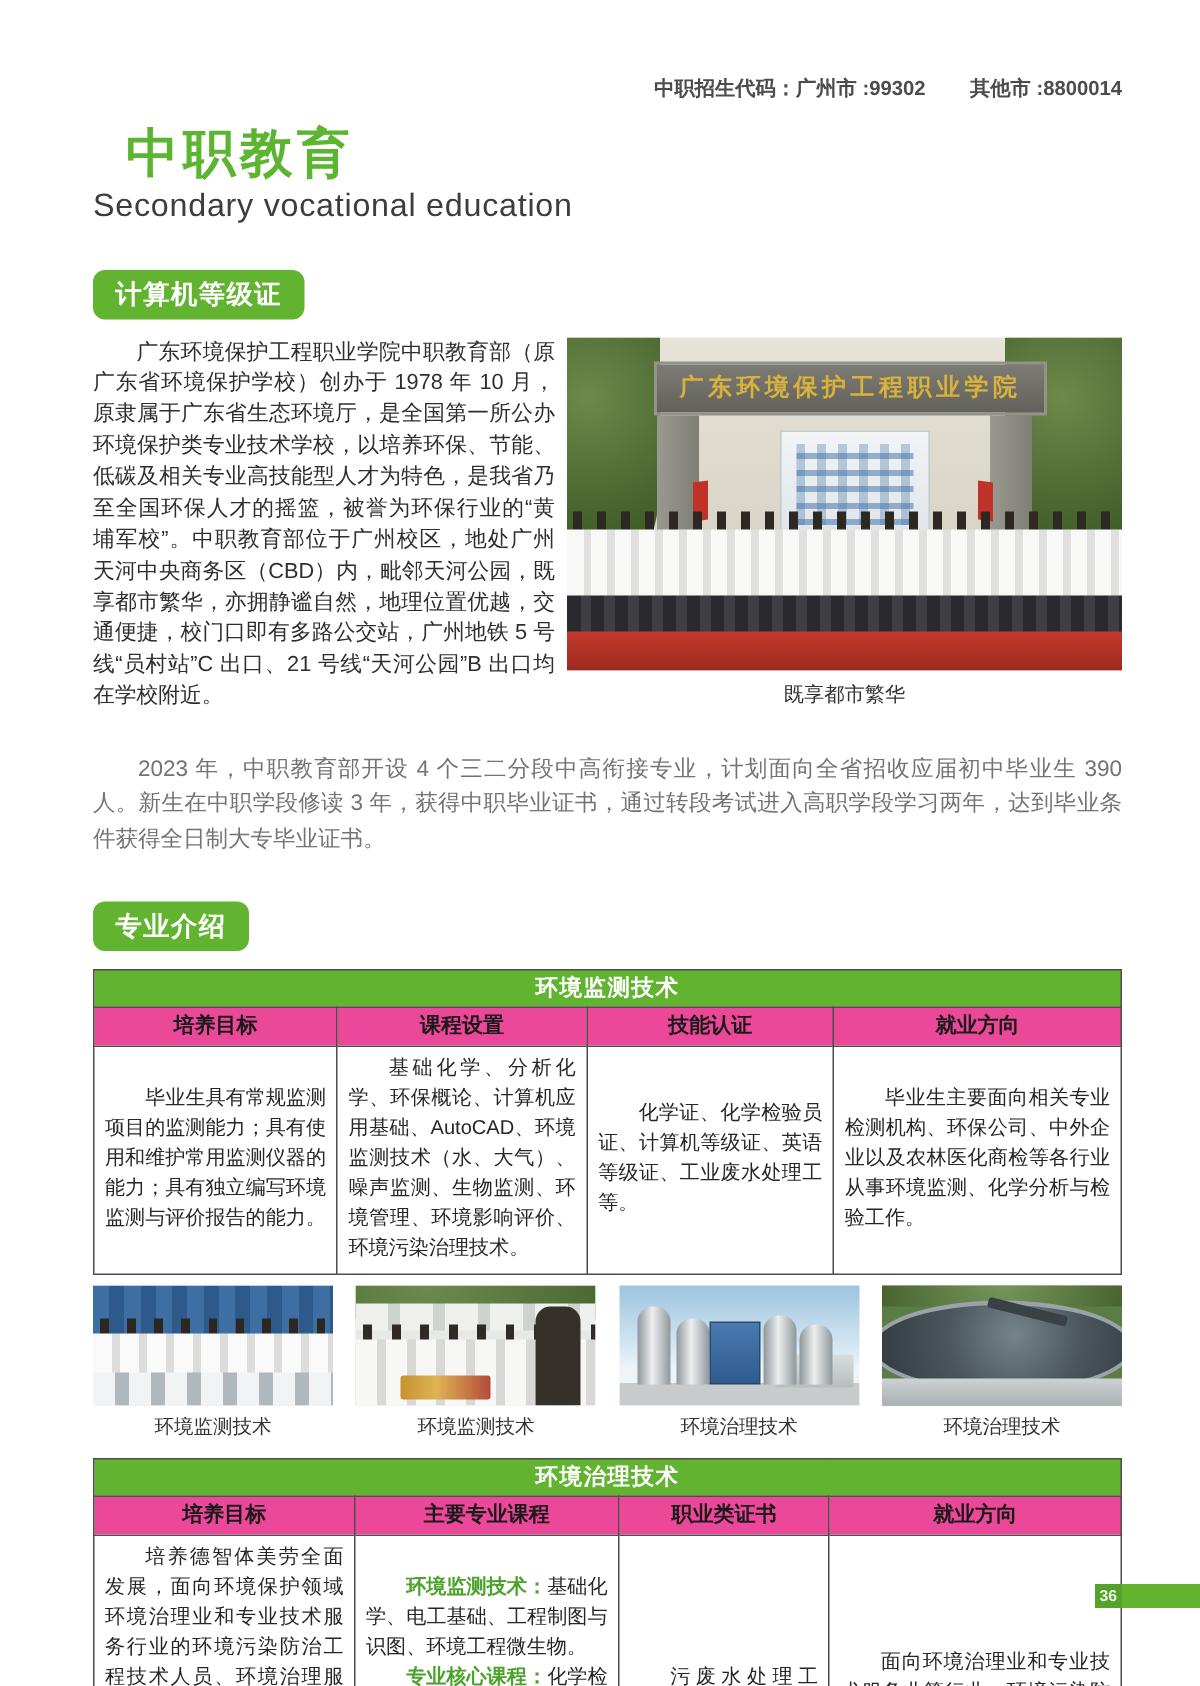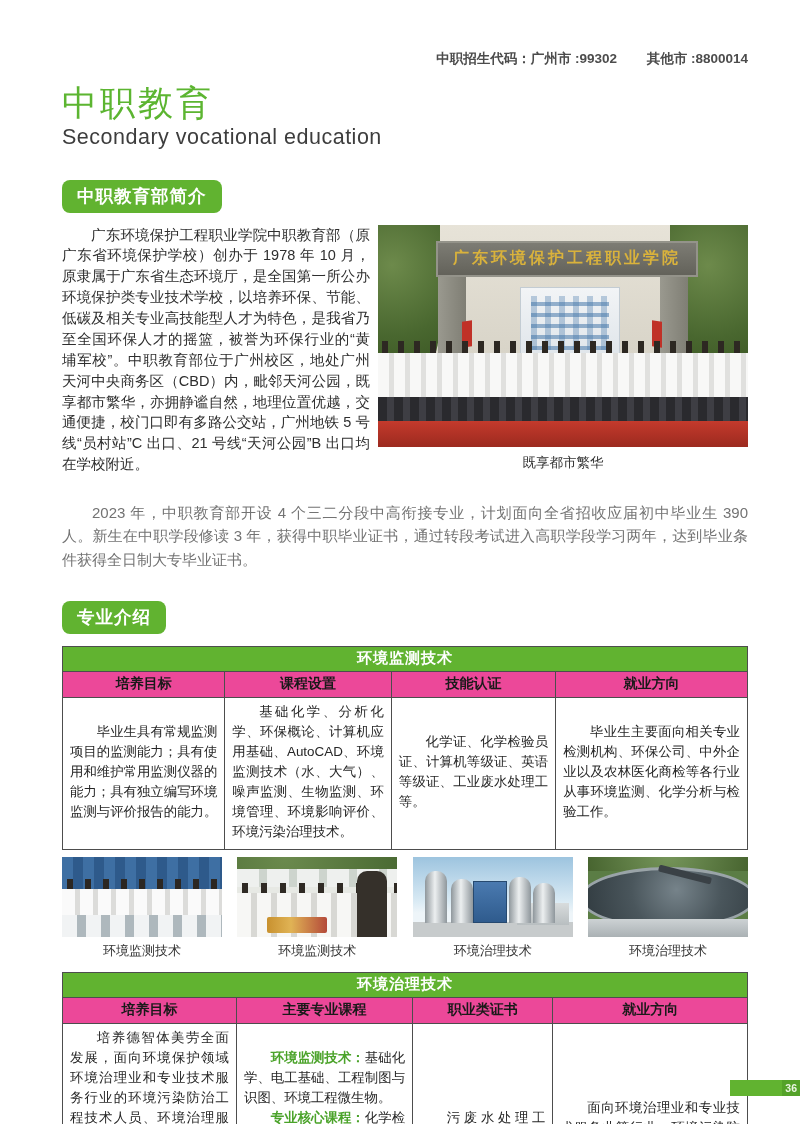--- a/index.html
+++ b/index.html
@@ -13,21 +13,21 @@
   .sheet { position: relative; width: 800px; height: 1124px; padding: 0 52px 0 62px; overflow: hidden; }
 
   
   .top-codes {
     padding-top: 50px; text-align: right;
     font-size: 13.5px; font-weight: bold; color: #4c4c4c;
   }
   .top-codes .gap { display: inline-block; width: 2.2em; }
 
   
-  .title-zh { margin-top: 16px; font-size: 35px; font-weight: normal; color: #5cb531; letter-spacing: 3px; line-height: 1.1; }
+  .title-zh { margin-top: 16px; font-size: 35px; font-weight: bold; color: #5cb531; letter-spacing: 3px; line-height: 1.1; margin-left: 22px; }
   .title-en { margin-top: 2px; font-size: 21.5px; color: #3d3d3d; letter-spacing: 0.5px; }
 
   .badge {
     display: inline-block; margin-top: 30px;
     background: #61b330; color: #fff;
     font-size: 17.5px; font-weight: bold; letter-spacing: 1px;
     padding: 4px 15px 5px; border-radius: 8px;
   }
 
   
@@ -60,22 +60,22 @@
   }
   .course-label { color: #4ba32a; font-weight: bold; }
 
   
   .photo-strip { display: flex; justify-content: space-between; margin-top: 7px; }
   .strip-item { width: 160px; }
   .strip-item .caption { margin-top: 5px; font-size: 13px; }
 
   
   .pagenum-bar {
-    position: absolute; right: 0; top: 1080px; width: 70px; height: 16px;
-    background: #61b330; display: flex; align-items: center; justify-content: flex-end;
+    position: absolute; right: 0; top: 1056px; width: 70px; height: 16px;
+    background: #61b330; display: flex; align-items: center;
   }
   .pagenum-bar span { color: #eaf5e2; font-size: 10.5px; font-weight: bold; padding-left: 3px; background:#54a229; line-height:16px; padding-right:3px; }
 
   
   .photo { position: relative; overflow: hidden; }
   .ph-gate { width: 100%; height: 222px; background: linear-gradient(#e7e3d8 0%, #d9d5c9 55%, #cdc9bd 100%); }
   .g-tree { position: absolute; top: 0; height: 160px; background: radial-gradient(circle at 40% 25%, #6d8a4b 0%, #49672f 55%, #35501f 100%); }
   .g-tree.left { left: -18px; width: 80px; border-radius: 0 0 40% 0; }
   .g-tree.right { right: -18px; width: 96px; border-radius: 0 0 0 40%; }
   .g-beam { position: absolute; left: 58px; top: 16px; width: 262px; height: 36px;
@@ -147,21 +147,21 @@
 
 <div class="sheet">
 
   <div class="top-codes">
     <span>中职招生代码：</span><span>广州市 :99302</span><span class="gap"></span><span>其他市 :8800014</span>
   </div>
 
   <div class="title-zh">中职教育</div>
   <div class="title-en">Secondary vocational education</div>
 
-  <div class="badge">中职教育部简介</div>
+  <div class="badge">计算机等级证</div>
 
   <div class="intro-row">
     <div class="intro-text">
       <p>广东环境保护工程职业学院中职教育部（原广东省环境保护学校）创办于 1978 年 10 月，原隶属于广东省生态环境厅，是全国第一所公办环境保护类专业技术学校，以培养环保、节能、低碳及相关专业高技能型人才为特色，是我省乃至全国环保人才的摇篮，被誉为环保行业的“黄埔军校”。中职教育部位于广州校区，地处广州天河中央商务区（CBD）内，毗邻天河公园，既享都市繁华，亦拥静谧自然，地理位置优越，交通便捷，校门口即有多路公交站，广州地铁 5 号线“员村站”C 出口、21 号线“天河公园”B 出口均在学校附近。</p>
     </div>
     <div class="photo-col">
       <div class="photo ph-gate">
         <div class="g-tree left"></div>
         <div class="g-tree right"></div>
         <div class="g-building">

